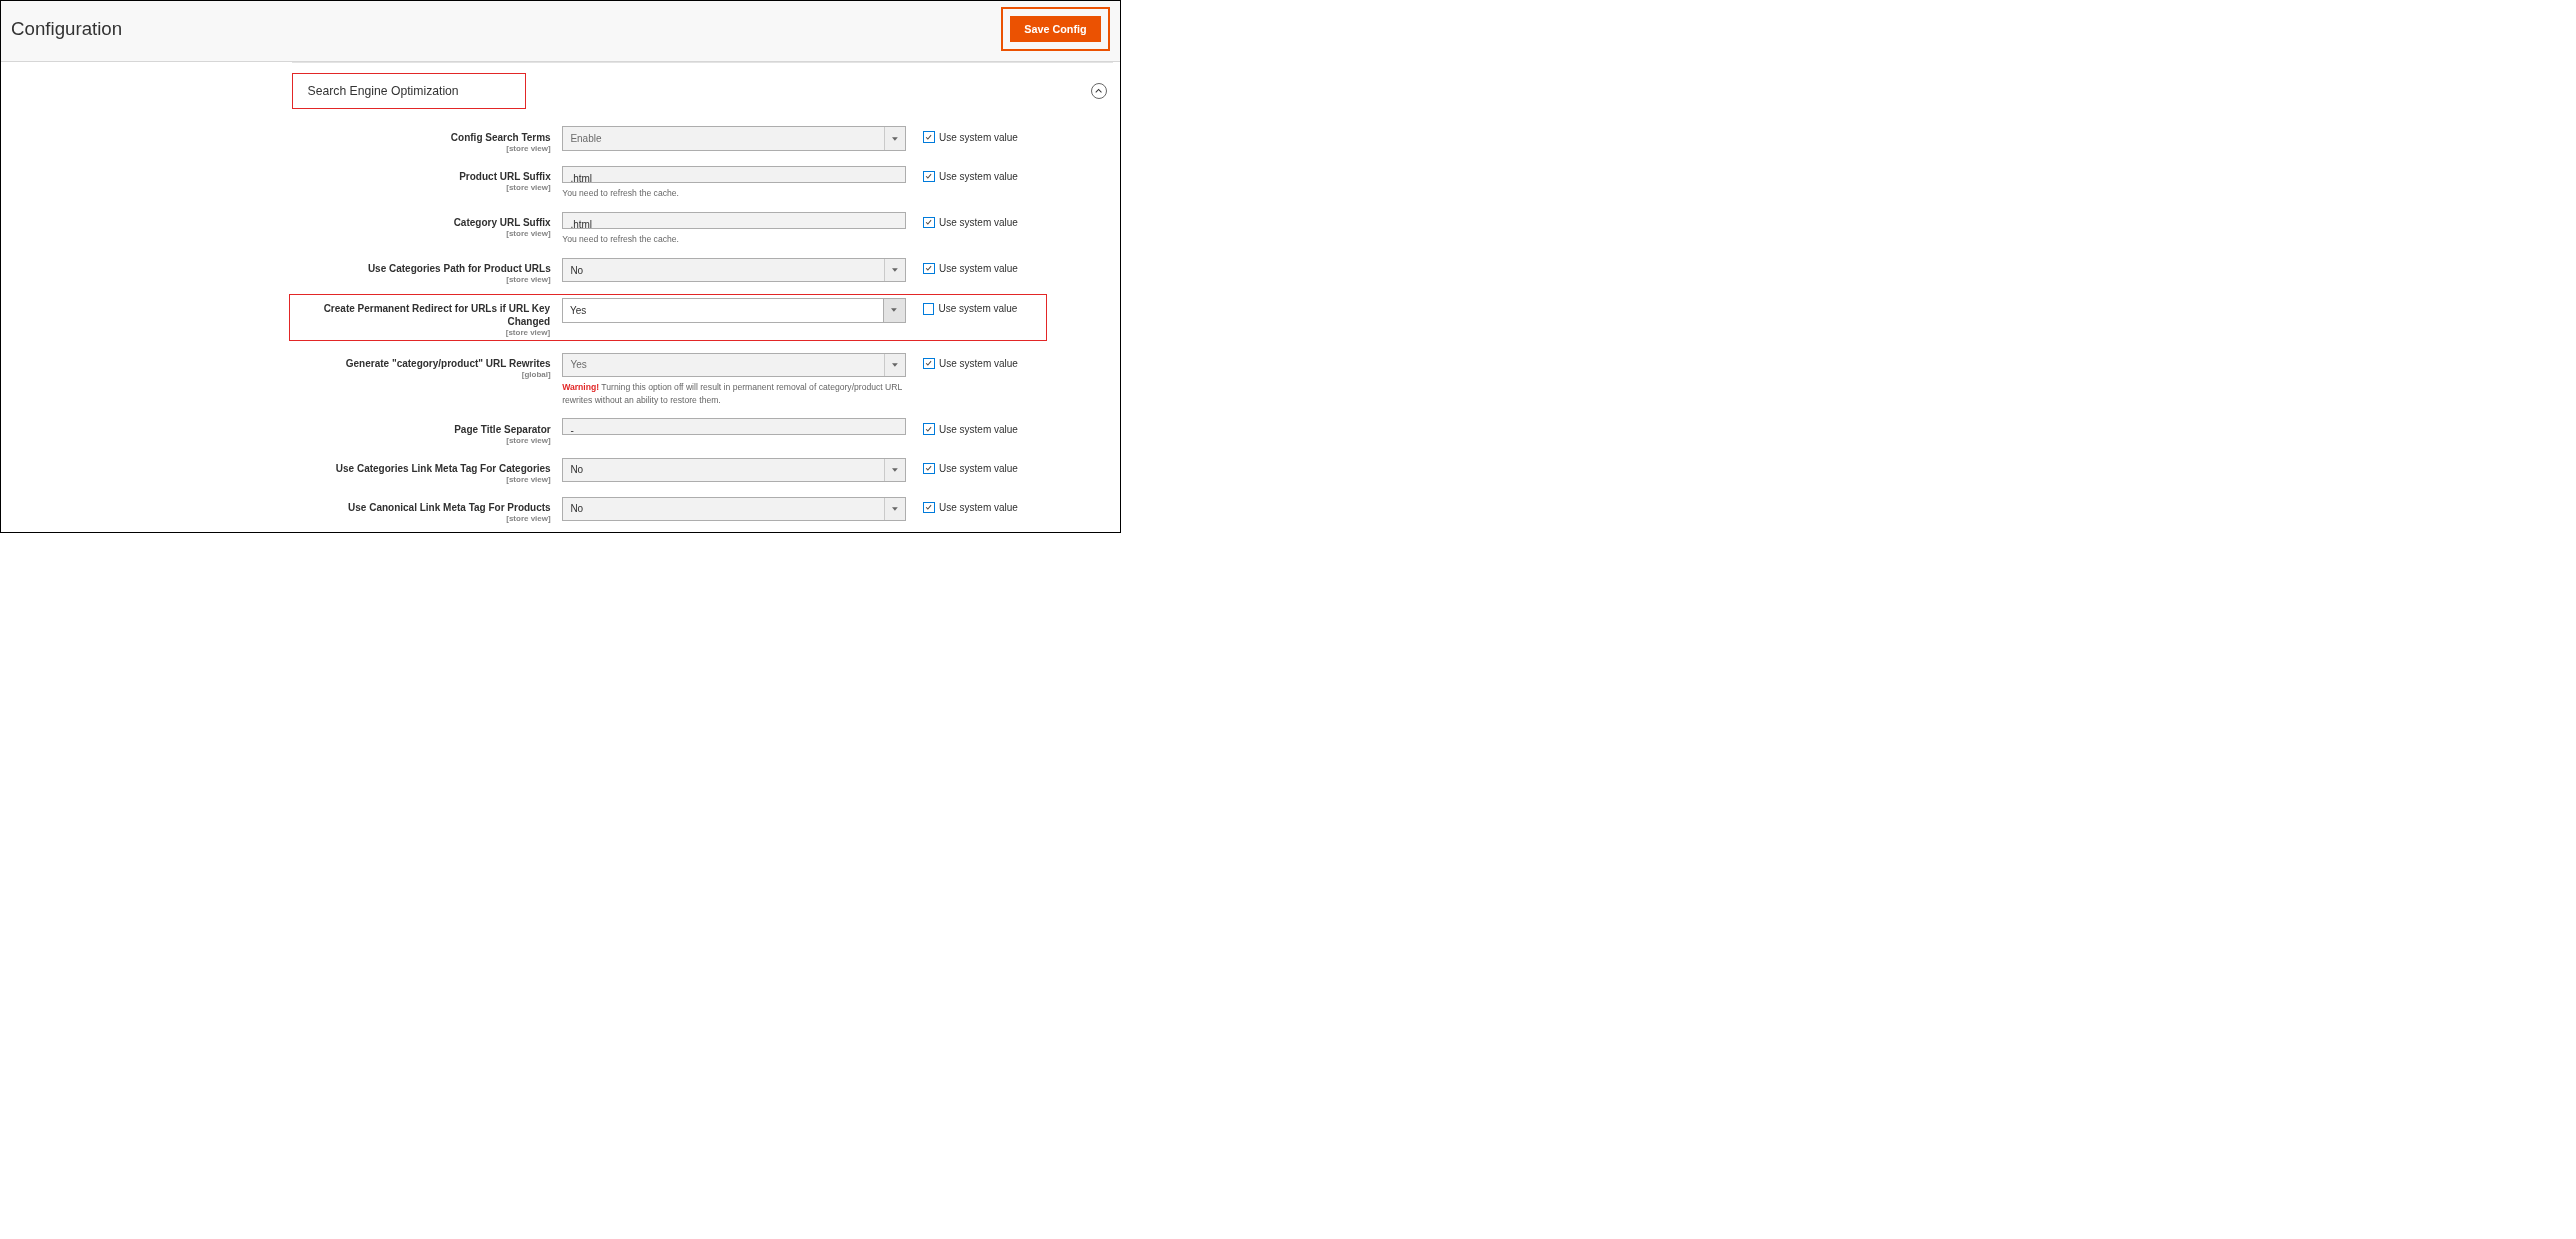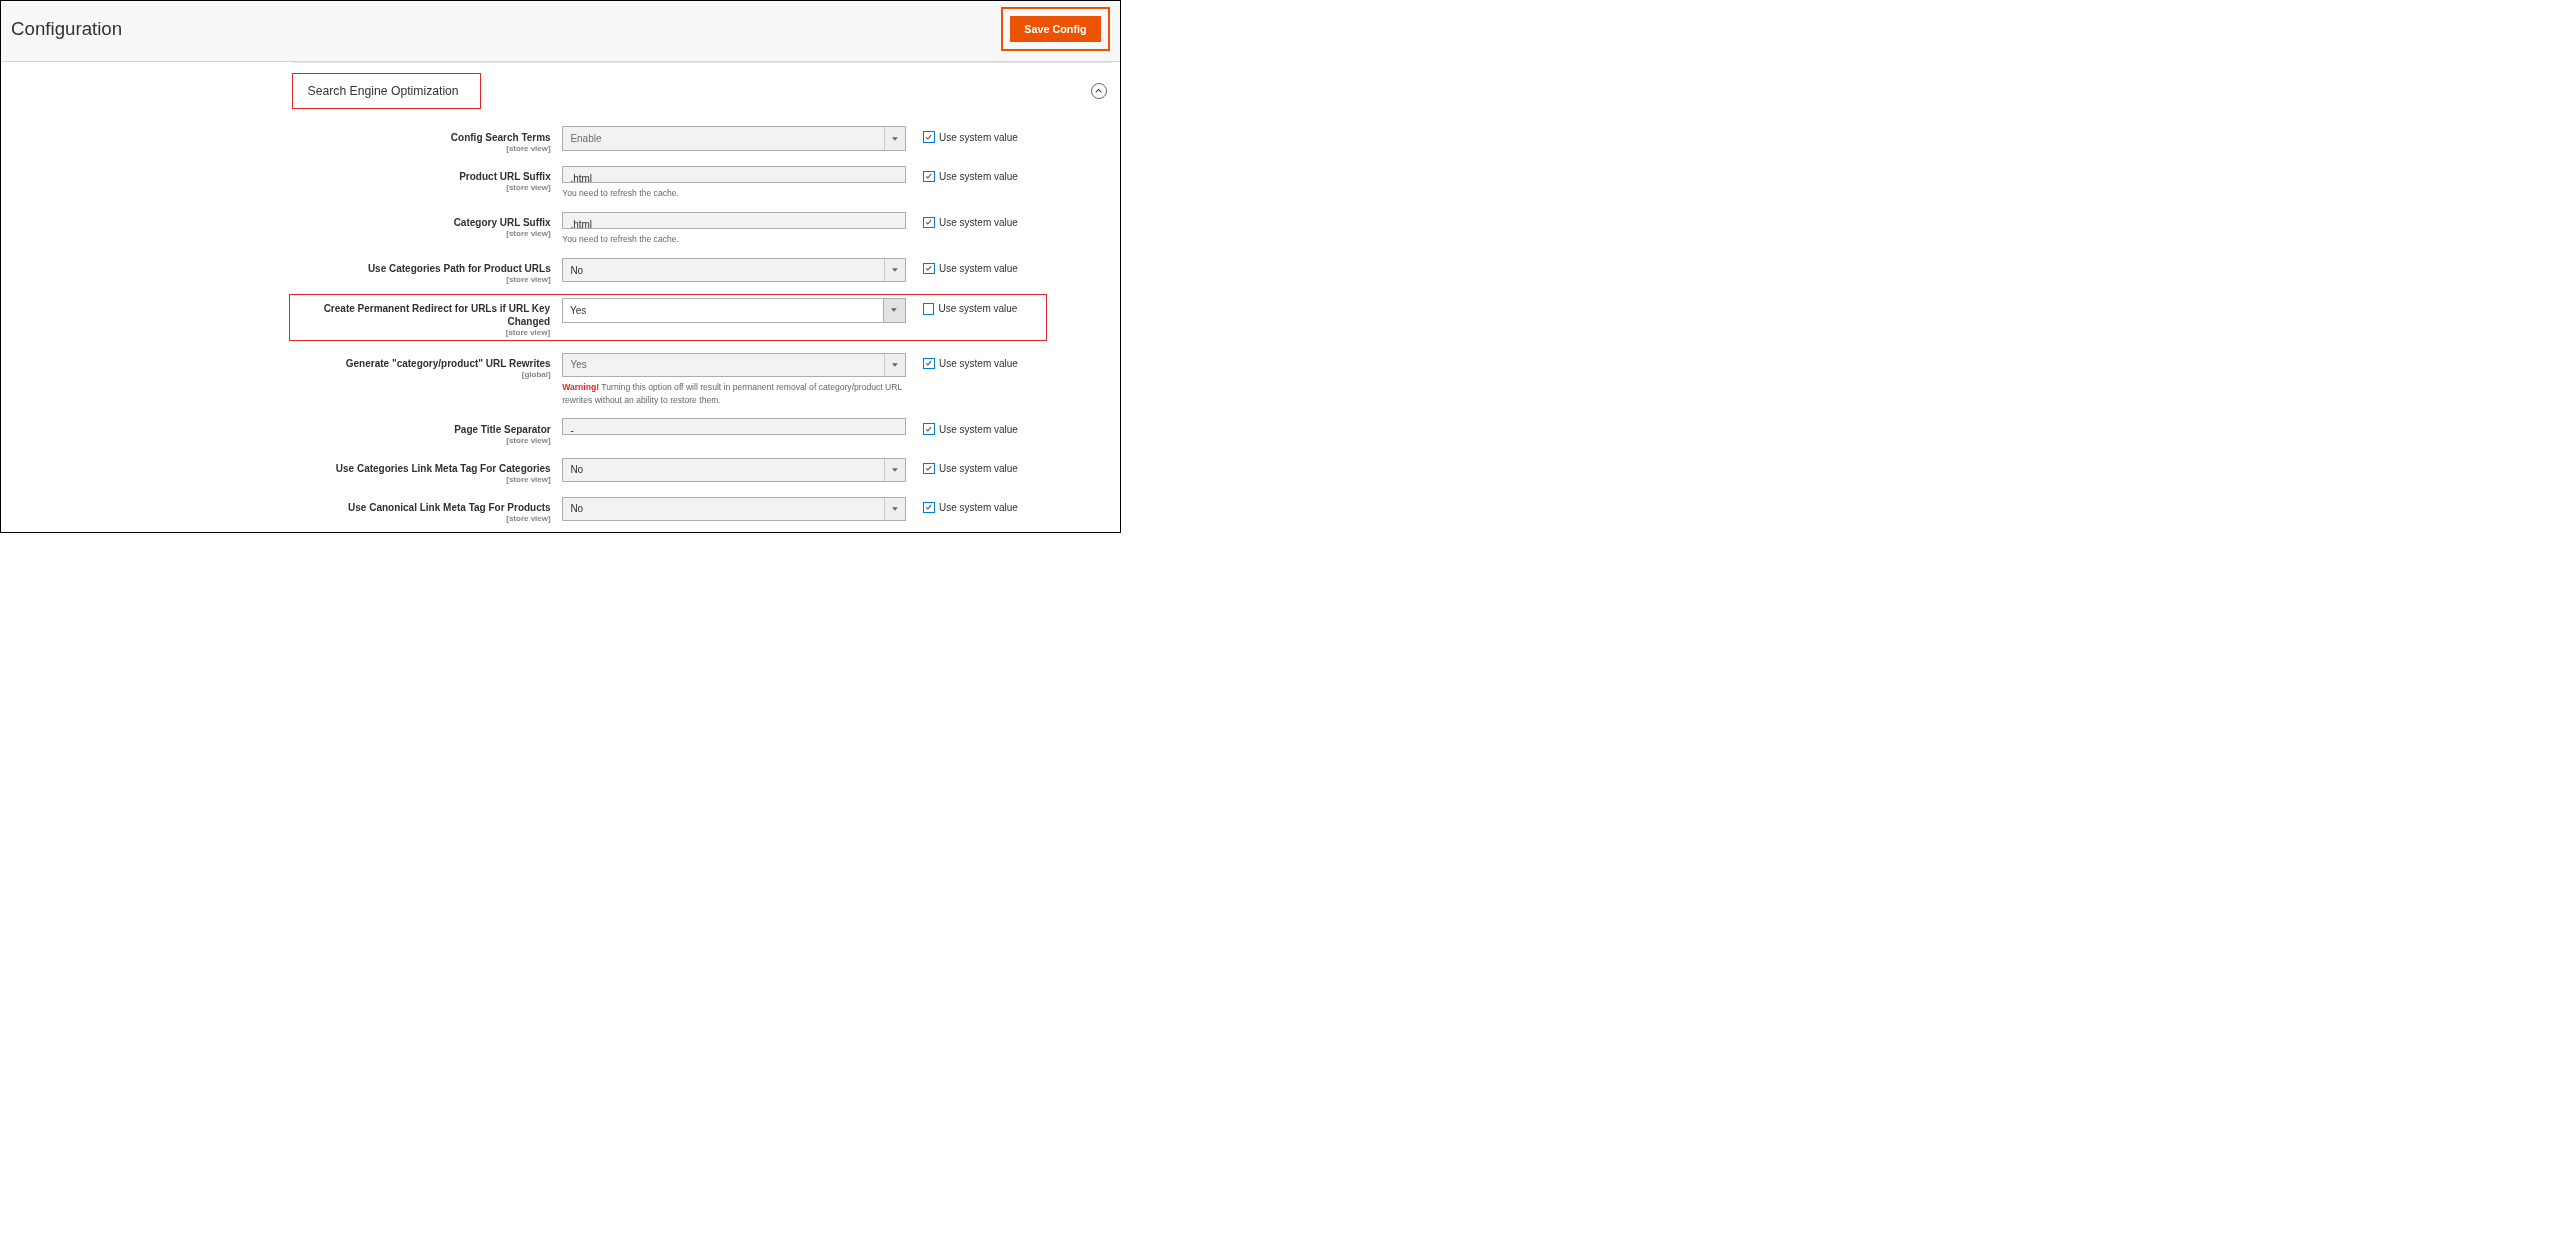--- a/index.html
+++ b/index.html
@@ -55,21 +55,21 @@
     margin-left: 284px;
     border-top: 0.7px solid #e3e3e3;
   }
   .seo-box {
     border: 1.4px solid #e22626;
     padding: 10px 14.4px;
     font-size: 12.2px;
     font-weight: 500;
     color: #333;
     display: inline-block;
-    width: 189px;
+    width: 234px;
   }
   .collapse {
     width: 16px;
     height: 16px;
     border: 0.7px solid #666;
     border-radius: 50%;
     display: flex;
     align-items: center;
     justify-content: center;
     margin-right: 5.8px;

